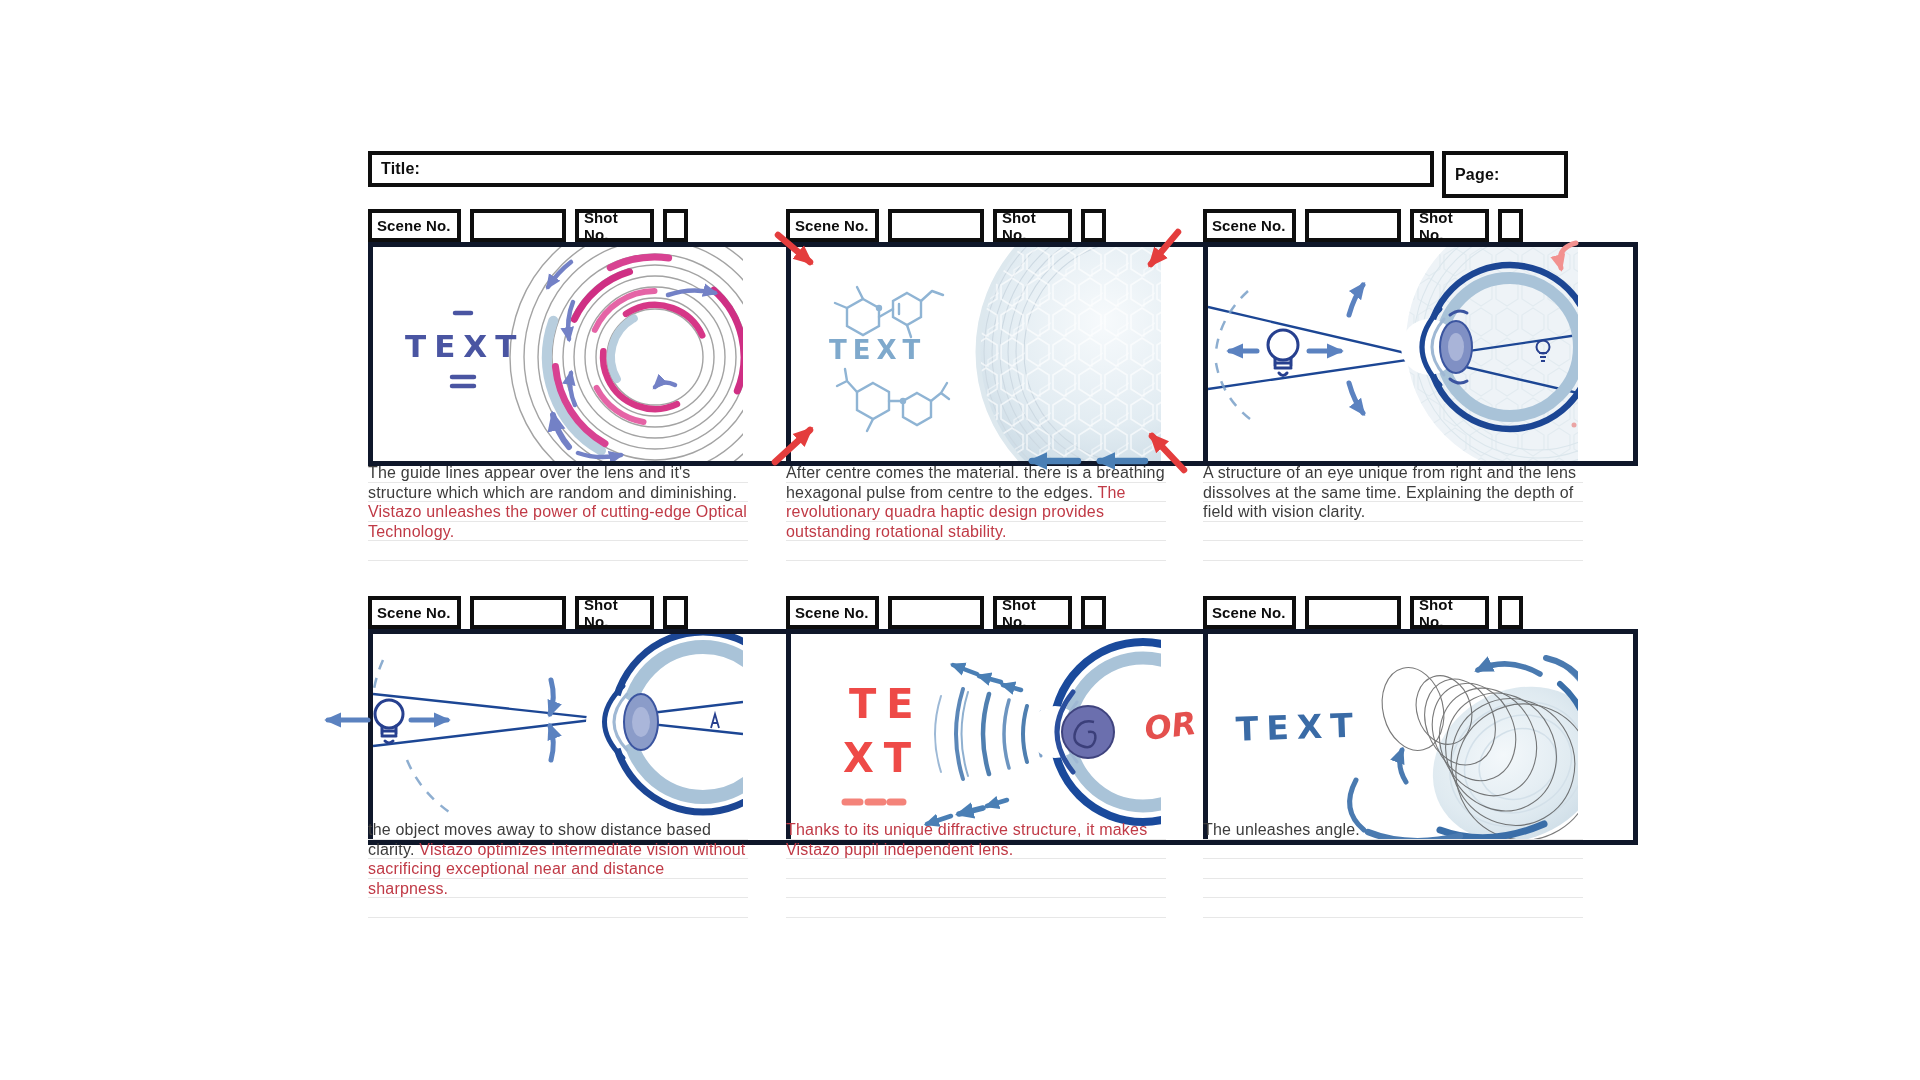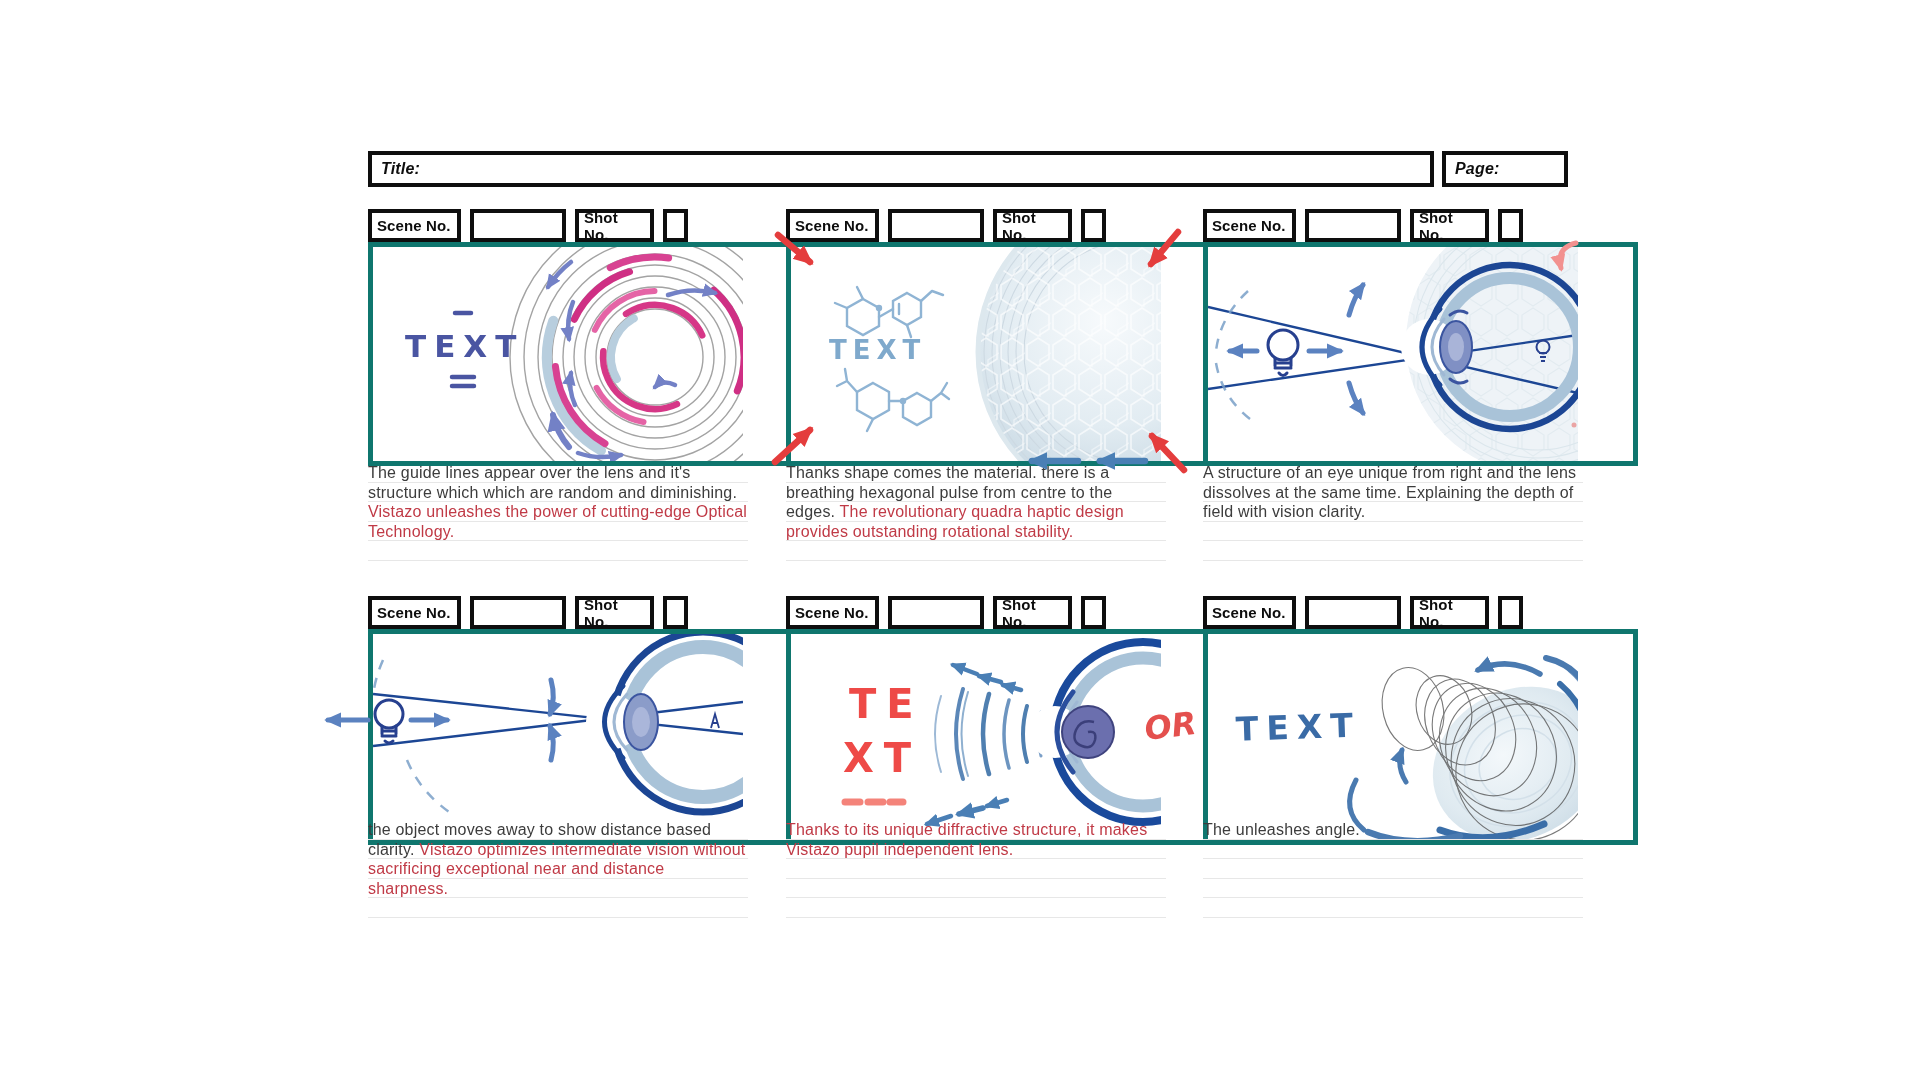--- a/index.html
+++ b/index.html
@@ -1,50 +1,50 @@
 <!DOCTYPE html>
 <html><head>
 <meta charset="utf-8">
 <style>
   html,body{margin:0;padding:0;width:1920px;height:1080px;background:#ffffff;
     font-family:"Liberation Sans", sans-serif;overflow:hidden;position:relative;}
   .abs{position:absolute;box-sizing:border-box;}
   
-  .tbox{border:4px solid #0e0e0e;background:#fff;display:flex;align-items:center;font-style:italic;}
+  .tbox{border:4px solid #0e0e0e;background:#fff;display:flex;align-items:center;}
   .tbox span{font-weight:700;font-size:16px;color:#0e0e0e;padding-left:9px;letter-spacing:.2px;}
   
   .hdr{display:flex;gap:9px;width:320px;height:33px;justify-content:space-between;}
   .hcell{border:4px solid #0e0e0e;background:#fff;box-sizing:border-box;height:33px;
     display:flex;align-items:center;font-weight:700;font-size:15px;color:#0d0d0d;padding:0 5px;letter-spacing:.1px;}
   .hc1{width:93px;}
   .hc2{width:96px;}
   .hc3{width:79px;}
   .hc4{flex:1;}
   
-  .frame{border:5px solid #0f766e;background:#fff;overflow:hidden;width:435px;}
+  .frame{border:5px solid #0f172a;background:#fff;overflow:hidden;width:435px;}
   .frame svg{display:block;}
   .fr1{height:224px;}
   .fr2{height:216px;}
   
   .cap{width:380px;height:99px;font-size:16px;line-height:19.6px;letter-spacing:.2px;color:#3c3c3c;
     background:repeating-linear-gradient(to bottom,transparent 0 18.6px,#e7e7e7 18.6px 19.6px);}
   .cap .red{color:#c03a46;}
   
   .c1{left:368px;} .c2{left:786px;} .c3{left:1203px;}
   .hr1{top:209px;} .fr-r1{top:242px;} .cp-r1{top:463px;}
   .hr2{top:596px;} .fr-r2{top:629px;} .cp-r2{top:820px;}
   #overlay{position:absolute;left:0;top:0;width:1920px;height:1080px;pointer-events:none;z-index:6;}
 </style>
 </head>
 <body>
 
 <div class="abs tbox" style="left:368px;top:151px;width:1066px;height:36px;">
   <span>Title:</span>
 </div>
-<div class="abs tbox" style="left:1442px;top:151px;width:126px;height:36px;">
+<div class="abs tbox" style="left:1442px;top:151px;width:126px;height:47px;">
   <span>Page:</span>
 </div>
 
 <div class="abs hdr c1 hr1">
   <div class="hcell hc1">Scene No.</div>
   <div class="hcell hc2"></div>
   <div class="hcell hc3">Shot No.</div>
   <div class="hcell hc4"></div>
 </div>
 <div class="abs frame fr1 c1 fr-r1">
@@ -143,21 +143,21 @@
       <polygon points="82,136 98,145 98,163 82,172 66,163 66,145"></polygon>
       <polygon points="126,146 140,154 140,170 126,178 112,170 112,154"></polygon>
       <path d="M98,154 L112,154 M66,145 L56,134 M56,134 L46,139 M56,134 L54,122 M82,172 L76,184 M140,154 L150,146 M150,146 L158,152 M150,146 L156,136"></path>
       <circle cx="88" cy="61" r="2" fill="#8fb4d4"></circle>
         <circle cx="112" cy="154" r="2" fill="#8fb4d4"></circle>
     </g>
     <text x="38" y="112" font-size="26" font-weight="bold" fill="#7fa9cc" letter-spacing="6" font-family="DejaVu Sans, sans-serif">TEXT</text>
   </svg>
 </div>
 <div class="abs cap c2 cp-r1">
-  <span class="blk">Thanks shape comes the material. there is a breathing hexagonal pulse from centre to the edges. </span><span class="red">The revolutionary quadra haptic design provides outstanding rotational stability.</span>
+  <span class="blk">After centre comes the material. there is a breathing hexagonal pulse from centre to the edges. </span><span class="red">The revolutionary quadra haptic design provides outstanding rotational stability.</span>
 </div>
 
 <div class="abs hdr c3 hr1">
   <div class="hcell hc1">Scene No.</div>
   <div class="hcell hc2"></div>
   <div class="hcell hc3">Shot No.</div>
   <div class="hcell hc4"></div>
 </div>
 <div class="abs frame fr1 c3 fr-r1">
   <svg width="370" height="214" viewBox="0 0 370 214">

